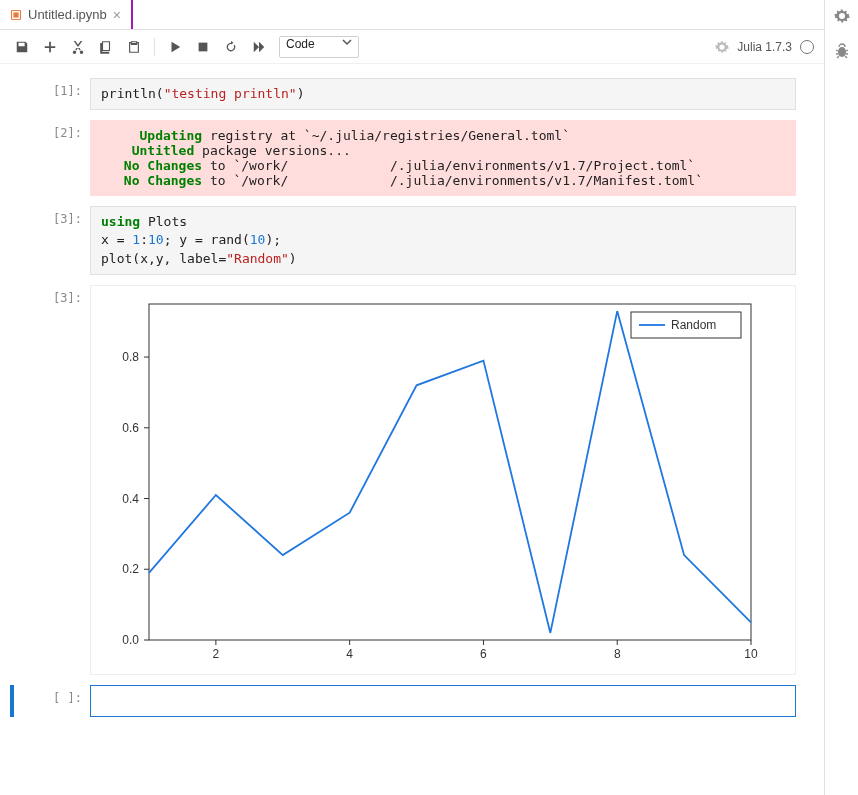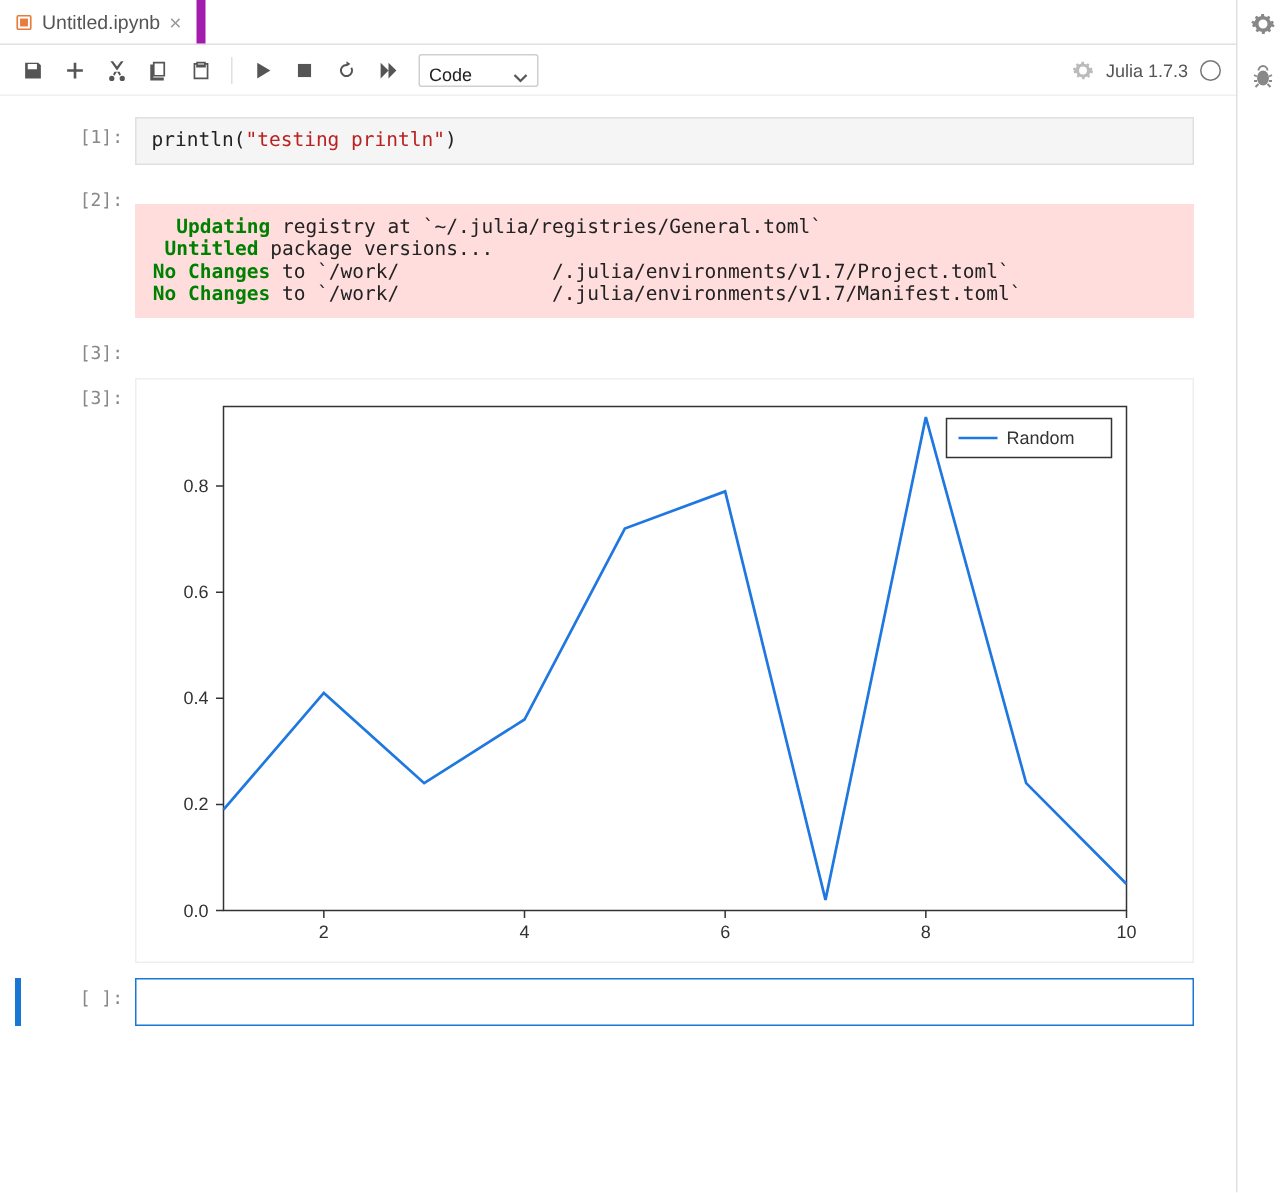--- a/index.html
+++ b/index.html
@@ -1,41 +1,41 @@
 <!DOCTYPE html>
 <html><head>
 <meta charset="utf-8">
 <style>
 * { box-sizing: border-box; }
 body { margin: 0; font-family: -apple-system, "Segoe UI", Arial, sans-serif; font-size: 13px; color: #222; background: #fff; display: flex; }
 .main-area { flex: 1; display: flex; flex-direction: column; height: 795px; }
 .right-rail { width: 34px; border-left: 1px solid #e0e0e0; display: flex; flex-direction: column; align-items: center; padding-top: 8px; gap: 16px; }
 .right-rail svg { width: 16px; height: 16px; }
 .tabs { display: flex; border-bottom: 1px solid #e0e0e0; height: 30px; background: #fff; }
-.tab { display: flex; align-items: center; padding: 0 10px; gap: 6px; border-right: 6px solid #a21caf; cursor: pointer; color: #555; }
+.tab { display: flex; align-items: center; padding: 0 10px; gap: 6px; border-right: 2px solid #a21caf; cursor: pointer; color: #555; }
 .tab.active { border-top: 2px solid #1976d2; color: #000; background: #fff; }
 .tab .dot { width: 8px; height: 8px; border-radius: 50%; background: #888; }
 .tab .close { color: #999; font-size: 14px; }
 .nb-icon { width: 12px; height: 12px; }
 .toolbar { display: flex; align-items: center; height: 34px; padding: 0 10px; border-bottom: 1px solid #f0f0f0; gap: 4px; }
 .tb-btn { width: 24px; height: 24px; display: flex; align-items: center; justify-content: center; cursor: pointer; border-radius: 2px; }
 .tb-btn svg { width: 14px; height: 14px; fill: #555; }
 .tb-sep { width: 1px; height: 18px; background: #e0e0e0; margin: 0 4px; }
-.tb-select { border: 1px solid #cfcfcf; border-radius: 2px; height: 22px; width: 80px; display: flex; align-items: flex-end; padding: 0 6px; font-size: 12px; cursor: pointer; margin-left: 4px; justify-content: space-between; }
+.tb-select { border: 1px solid #cfcfcf; border-radius: 2px; height: 22px; width: 80px; display: flex; align-items: flex-start; padding: 0 6px; font-size: 12px; cursor: pointer; margin-left: 4px; justify-content: space-between; }
 .tb-spacer { flex: 1; }
 .kernel { display: flex; align-items: flex-start; gap: 8px; color: #555; font-size: 12px; }
 .kernel-ind { width: 14px; height: 14px; border: 1.5px solid #777; border-radius: 50%; }
 .notebook { flex: 1; overflow-y: auto; padding: 14px 28px 20px 10px; }
 .cell { display: flex; margin-bottom: 10px; }
 .prompt { width: 70px; text-align: right; padding-right: 8px; padding-top: 6px; font-family: Menlo, Consolas, monospace; font-size: 12px; color: #888; }
 .prompt.in { color: #888; }
 .cell-body { flex: 1; }
 .code-input { background: #f5f5f5; border: 1px solid #e0e0e0; padding: 6px 10px; font-family: Menlo, Consolas, monospace; font-size: 13px; line-height: 1.4; white-space: pre; }
 .code-output { padding: 6px 10px; font-family: Menlo, Consolas, monospace; font-size: 13px; white-space: pre; }
-.stderr-output { background: #fdd; padding: 8px 4px; font-family: Menlo, Consolas, monospace; font-size: 13px; white-space: pre; margin-top: 16px; }
+.stderr-output { background: #fdd; padding: 8px 26px; font-family: Menlo, Consolas, monospace; font-size: 13px; white-space: pre; margin-top: 0; }
 .active-cell .code-input { background: #fff; border: 1px solid #1976d2; }
 .active-cell .cell-bar { background: #1976d2; }
 .cell-bar { width: 4px; margin-right: 6px; }
 .s-k { color: #008000; font-weight: bold; }
 .s-s { color: #ba2121; }
 .s-n { color: #1976d2; }
 .s-b { color: #008000; font-weight: bold; }
 .s-p { color: #666; }
 .plot-box { border: 1px solid #eee; background: #fff; padding: 4px 0; }
 .chart-svg { display: block; }
@@ -135,20 +135,25 @@
         <div class="stderr-output">   <span class="s-b">Updating</span> registry at `~/.julia/registries/General.toml`
   <span class="s-b">Untitled</span> package versions...
  <span class="s-b">No Changes</span> to `/work/             /.julia/environments/v1.7/Project.toml`
  <span class="s-b">No Changes</span> to `/work/             /.julia/environments/v1.7/Manifest.toml`</div>
       </div>
     </div>
 
     <div class="cell">
       <div class="cell-bar"></div>
       <div class="prompt in">[3]:</div>
+      <div class="cell-body">
+        <div class="code-input"><span class="s-k">using</span> Plots
+x = <span class="s-n">1</span>:<span class="s-n">10</span>; y = rand(<span class="s-n">10</span>);
+plot(x,y, label=<span class="s-s">"Random"</span>)</div>
+      </div>
     </div>
 
     <div class="cell">
       <div class="cell-bar"></div>
       <div class="prompt in">[3]:</div>
       <div class="cell-body">
         <div class="plot-box">
           <svg class="chart-svg" id="chart-svg" width="680" height="380">
               <rect x="58" y="14" width="602" height="336" fill="none" stroke="#333" stroke-width="1"></rect>
               <line x1="58" y1="350" x2="53" y2="350" stroke="#333"></line>

